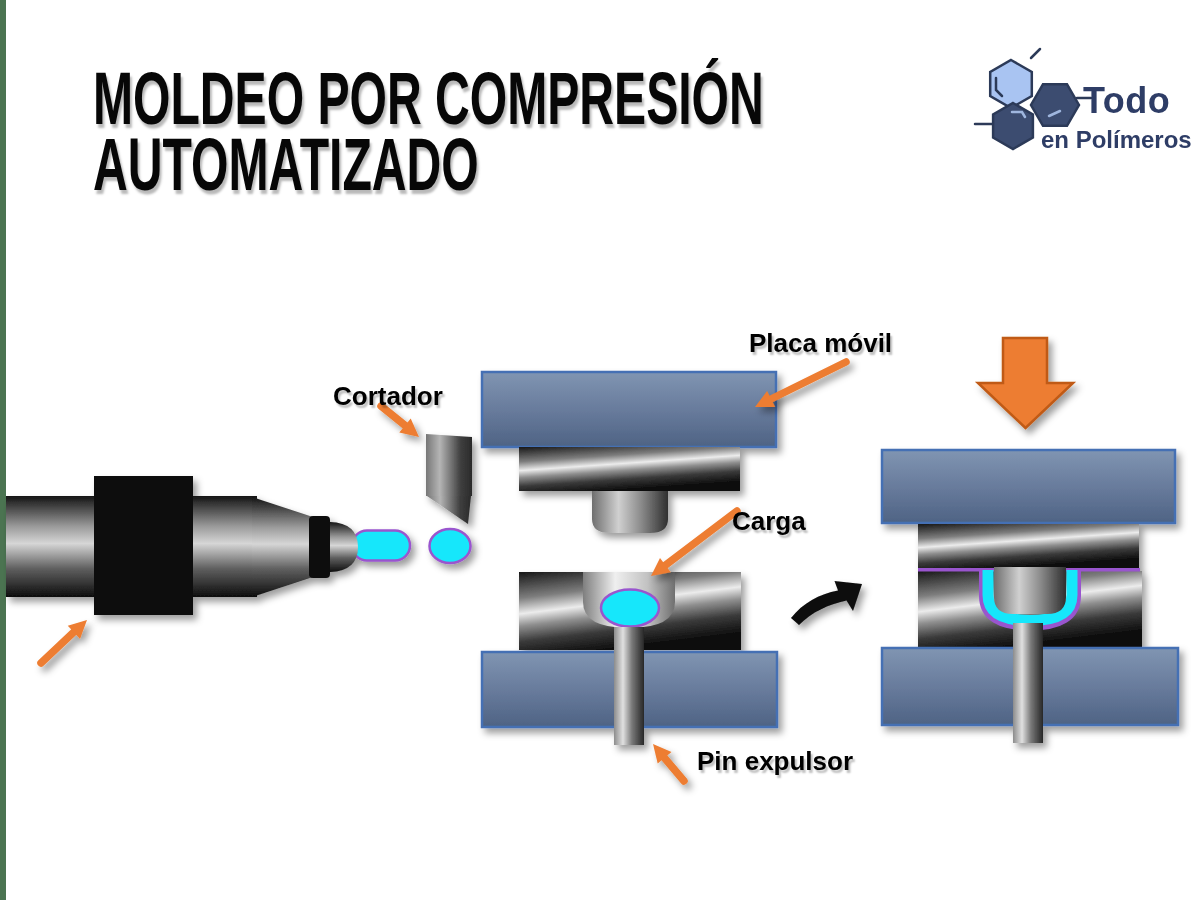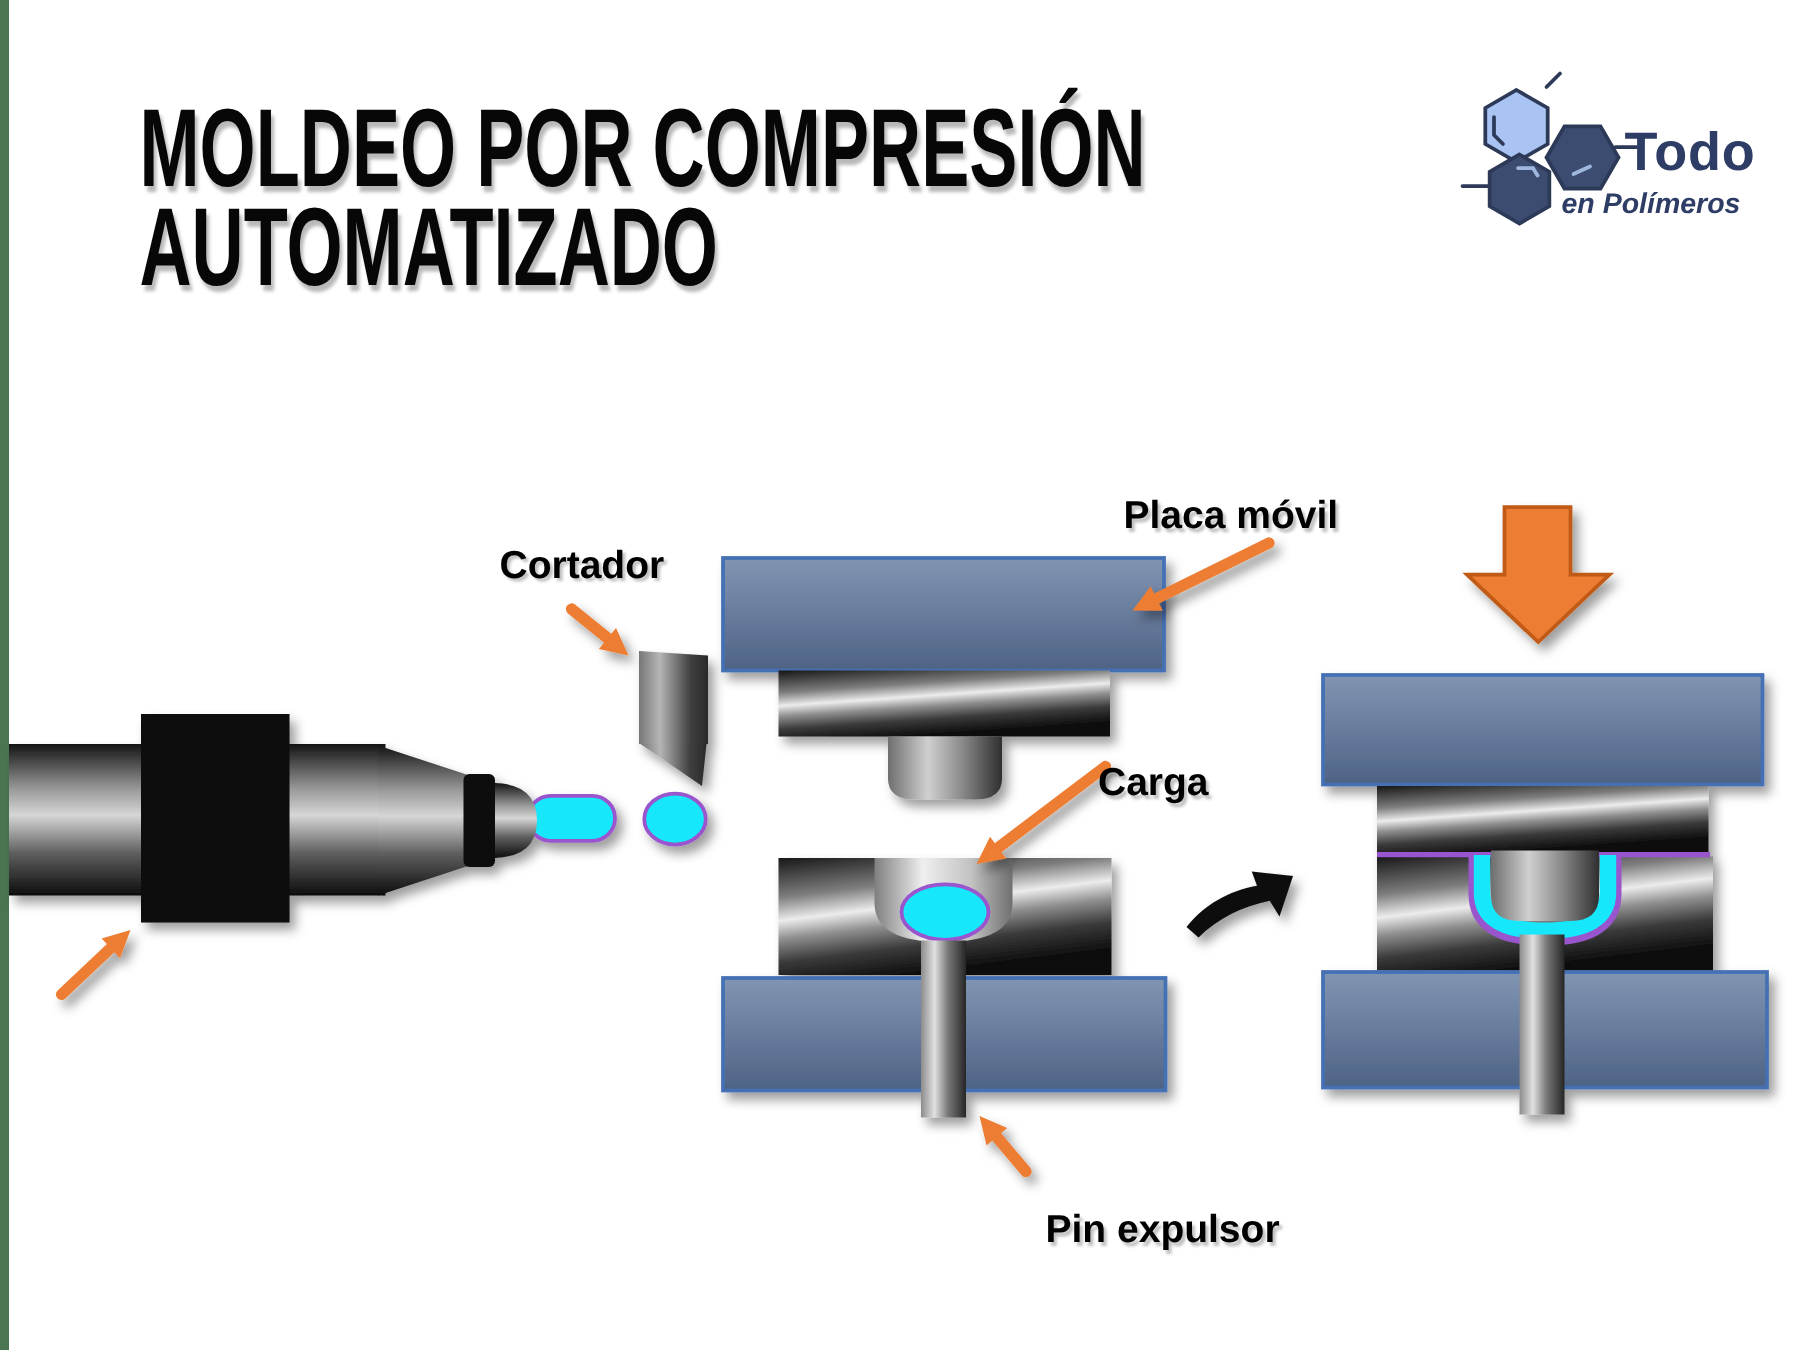--- a/index.html
+++ b/index.html
@@ -22,23 +22,22 @@
     text-shadow:2px 2.5px 2px rgba(0,0,0,0.25);
     text-align:right;
   }
   .logo{position:absolute;left:967px;top:42px;width:260px;height:115px;}
   .logo svg{position:absolute;left:0;top:0;}
   .logo-brand{
     position:absolute;left:116px;top:38px;font-size:36px;font-weight:bold;
     color:var(--c-navy,#2E3D66);letter-spacing:0.5px;
   }
   .logo-tagline{
-    position:absolute;left:74px;top:84px;font-size:19px;font-weight:bold;
+    position:absolute;left:74px;top:84px;font-size:24px;font-weight:bold;
     color:var(--c-navy,#2E3D66);
-    font-style:italic;
   }
   .diagram{position:absolute;left:0;top:0;}
 </style>
 </head>
 <body>
 
 <div class="stage">
 
   <div class="edge-strip"></div>
 
@@ -181,18 +180,18 @@
       </g>
       <g stroke="#9FB6DE" stroke-width="2.5" stroke-linecap="round" fill="none">
         <polyline points="82,74 93,69"></polyline>
         <polyline points="45,70 55,70 58,75"></polyline>
       </g>
     </svg>
     <div class="logo-brand">Todo</div>
     <div class="logo-tagline">en Polímeros</div>
   </div>
 
-  <div class="lbl" style="left:333px;top:361px">Cortador</div>
+  <div class="lbl" style="left:333px;top:381px">Cortador</div>
   <div class="lbl" style="left:749px;top:328px">Placa móvil</div>
   <div class="lbl" style="left:732px;top:506px">Carga</div>
-  <div class="lbl" style="left:697px;top:804px">Pin expulsor</div>
+  <div class="lbl" style="left:697px;top:746px">Pin expulsor</div>
 
 </div>
 
 </body></html>

